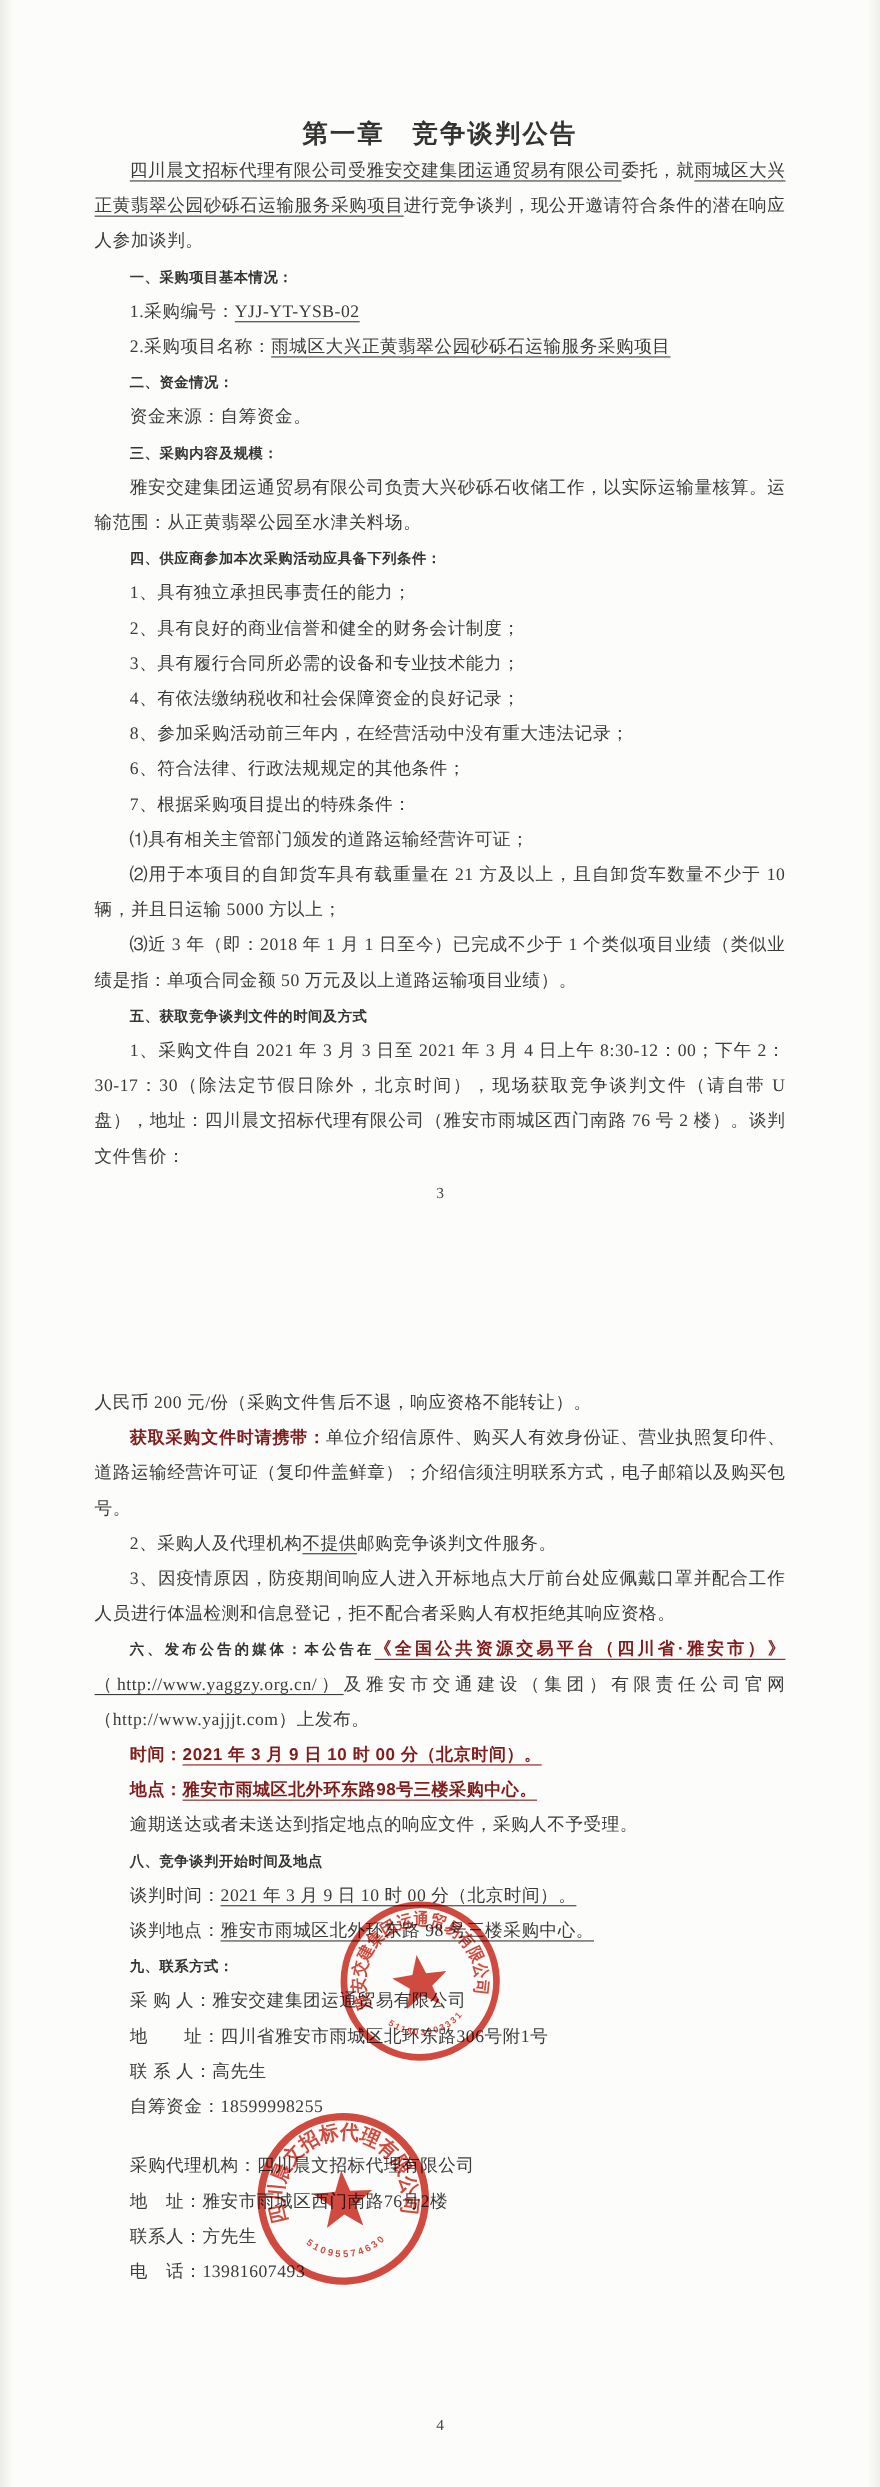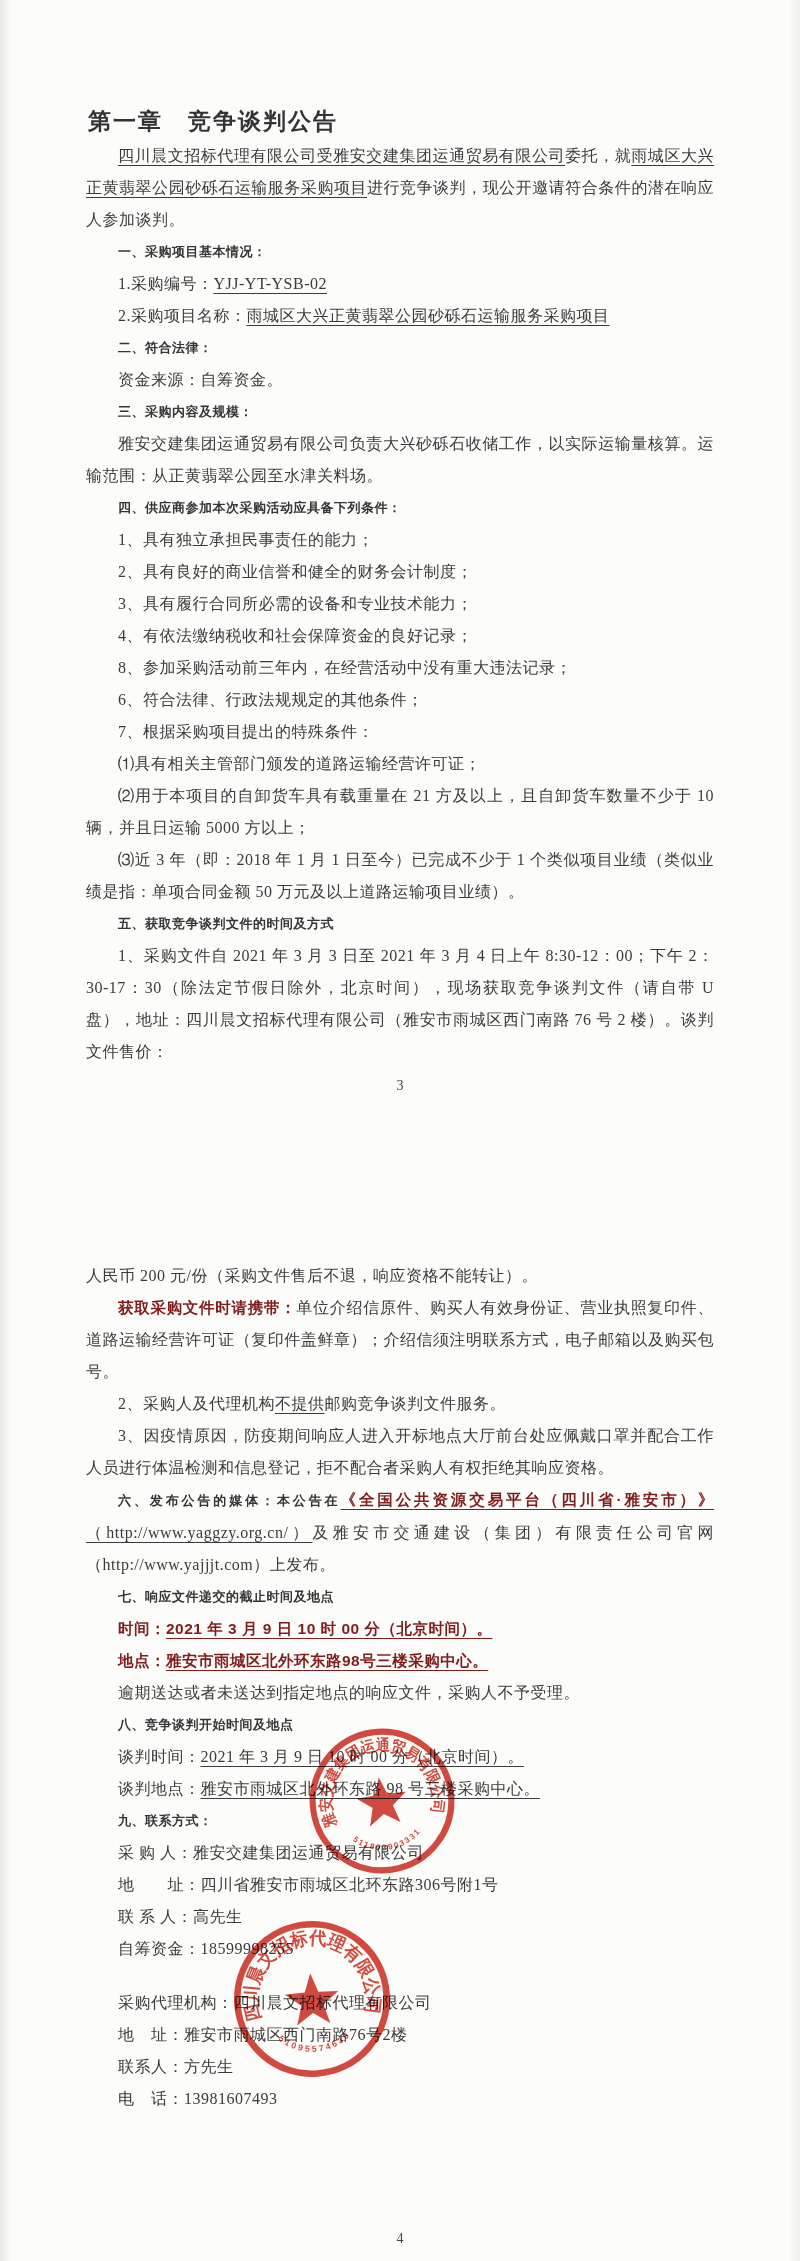--- a/index.html
+++ b/index.html
@@ -4,21 +4,21 @@
 <style>
   html,body{margin:0;padding:0;}
   body{
     width:800px;height:2261px;position:relative;overflow:hidden;
     background:linear-gradient(90deg,#ebebe8 0px,#fcfcfa 12px,#fcfcfa 788px,#eeeeea 800px);
     color:#3b3b3b;
     font-family:"Liberation Serif","DejaVu Serif",serif;
   }
   .doc{position:absolute;inset:0;}
   .title{
-    font-size:23px;font-weight:bold;text-align:left;
+    font-size:23px;font-weight:bold;text-align:center;
     margin:104px 88px 0;line-height:36px;letter-spacing:2px;color:#333;
   }
   p{margin:0 86px;font-size:16px;line-height:32px;text-align:justify;letter-spacing:.5px;}
   .indent{text-indent:32px;}
   .h{font-weight:bold;font-family:"Liberation Sans","DejaVu Sans",sans-serif;font-size:13px;color:#353535;}
   .b{font-weight:bold;font-family:"Liberation Sans","DejaVu Sans",sans-serif;font-size:15.5px;color:#7f1d1d;}
   .u{text-decoration:underline;text-underline-offset:4px;}
   .pagenum{text-align:center;font-size:14px;line-height:32px;margin:2px 0 0;color:#454545;}
   .gap{height:158px;}
   .smallgap{height:22px;}
@@ -34,21 +34,21 @@
 <div class="doc">
 
   <h1 class="title">第一章　竞争谈判公告</h1>
 
   <p class="indent"><span class="u">四川晨文招标代理有限公司受雅安交建集团运通贸易有限公司</span><span>委托，就</span><span class="u">雨城区大兴正黄翡翠公园砂砾石运输服务采购项目</span><span>进行竞争谈判，现公开邀请符合条件的潜在响应人参加谈判。</span></p>
 
   <p class="h indent">一、采购项目基本情况：</p>
   <p class="indent"><span>1.采购编号：</span><span class="u">YJJ-YT-YSB-02</span></p>
   <p class="indent"><span>2.采购项目名称：</span><span class="u">雨城区大兴正黄翡翠公园砂砾石运输服务采购项目</span></p>
 
-  <p class="h indent">二、符合法律：</p>
+  <p class="h indent">二、资金情况：</p>
   <p class="indent">资金来源：自筹资金。</p>
 
   <p class="h indent">三、采购内容及规模：</p>
   <p class="indent">雅安交建集团运通贸易有限公司负责大兴砂砾石收储工作，以实际运输量核算。运输范围：从正黄翡翠公园至水津关料场。</p>
 
   <p class="h indent">四、供应商参加本次采购活动应具备下列条件：</p>
   <p class="indent">1、具有独立承担民事责任的能力；</p>
   <p class="indent">2、具有良好的商业信誉和健全的财务会计制度；</p>
   <p class="indent">3、具有履行合同所必需的设备和专业技术能力；</p>
   <p class="indent">4、有依法缴纳税收和社会保障资金的良好记录；</p>
@@ -65,21 +65,20 @@
   <div class="pagenum">3</div>
   <div class="gap"></div>
 
   <p>人民币 200 元/份（采购文件售后不退，响应资格不能转让）。</p>
   <p class="indent"><span class="b">获取采购文件时请携带：</span><span>单位介绍信原件、购买人有效身份证、营业执照复印件、道路运输经营许可证（复印件盖鲜章）；介绍信须注明联系方式，电子邮箱以及购买包号。</span></p>
   <p class="indent"><span>2、采购人及代理机构</span><span class="u">不提供</span><span>邮购竞争谈判文件服务。</span></p>
   <p class="indent">3、因疫情原因，防疫期间响应人进入开标地点大厅前台处应佩戴口罩并配合工作人员进行体温检测和信息登记，拒不配合者采购人有权拒绝其响应资格。</p>
 
   <p class="indent"><span class="h">六、发布公告的媒体：本公告在</span><span class="u b">《全国公共资源交易平台（四川省·雅安市）》</span><span class="u">（http://www.yaggzy.org.cn/）</span><span>及雅安市交通建设（集团）有限责任公司官网（http://www.yajjjt.com）上发布。</span></p>
 
-  <p class="h indent">七、响应文件递交的截止时间及地点</p>
   <p class="indent"><span class="b">时间：</span><span class="u b">2021 年 3 月 9 日 10 时 00 分（北京时间）。</span></p>
   <p class="indent"><span class="b">地点：</span><span class="u b">雅安市雨城区北外环东路98号三楼采购中心。</span></p>
   <p class="indent">逾期送达或者未送达到指定地点的响应文件，采购人不予受理。</p>
 
   <p class="h indent">八、竞争谈判开始时间及地点</p>
   <p class="indent"><span>谈判时间：</span><span class="u">2021 年 3 月 9 日 10 时 00 分（北京时间）。</span></p>
   <p class="indent"><span>谈判地点：</span><span class="u">雅安市雨城区北外环东路 98 号三楼采购中心。</span></p>
 
   <p class="h indent">九、联系方式：</p>
   <p class="indent"><span>采 购 人：</span><span>雅安交建集团运通贸易有限公司</span></p>

